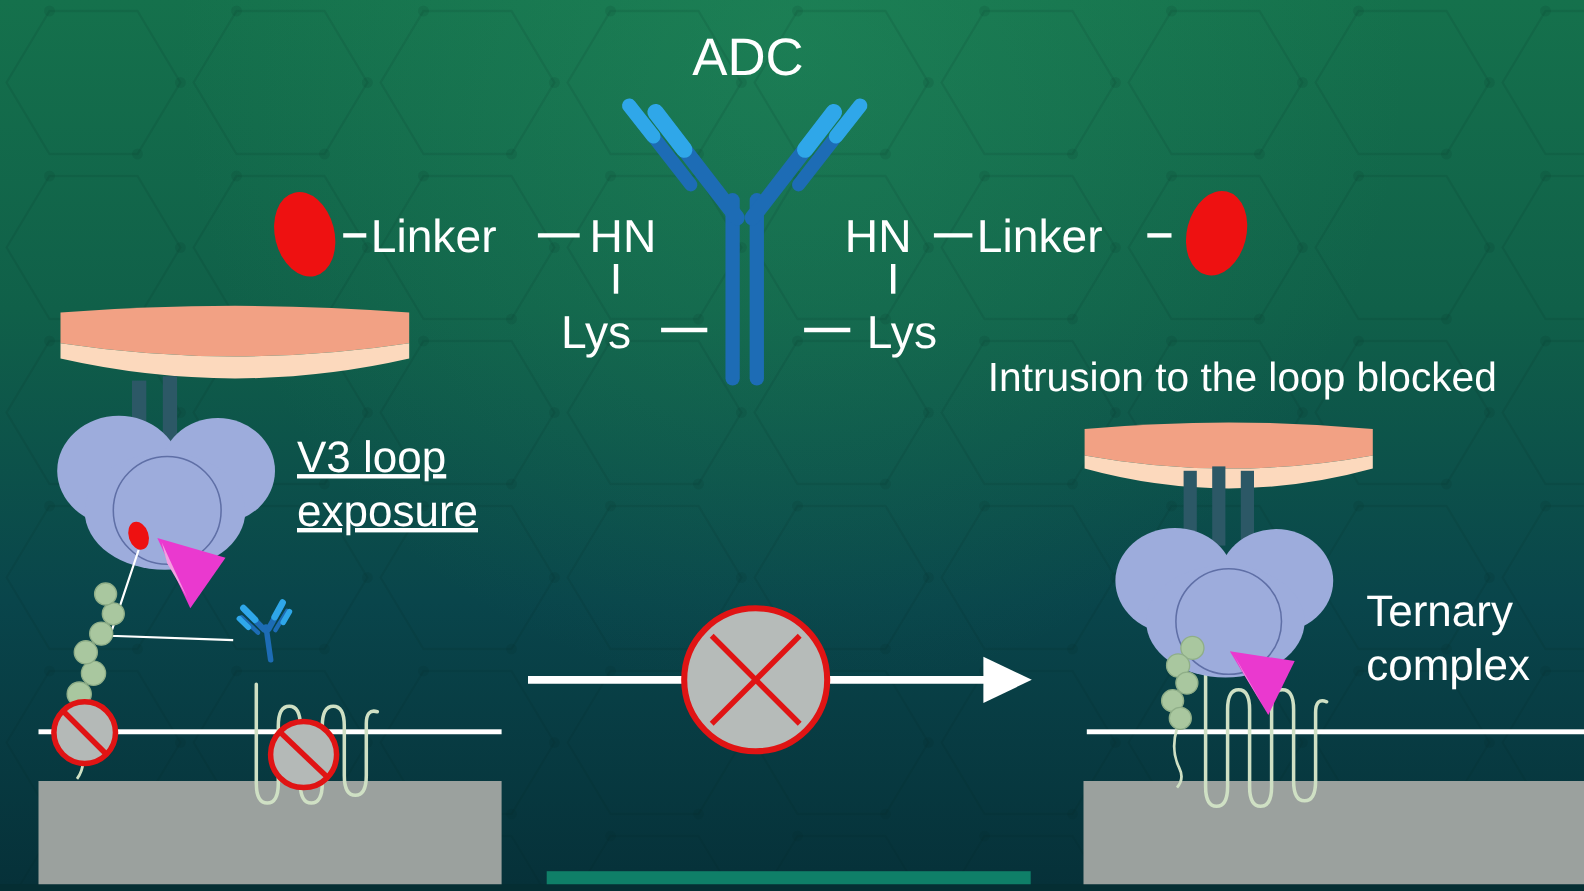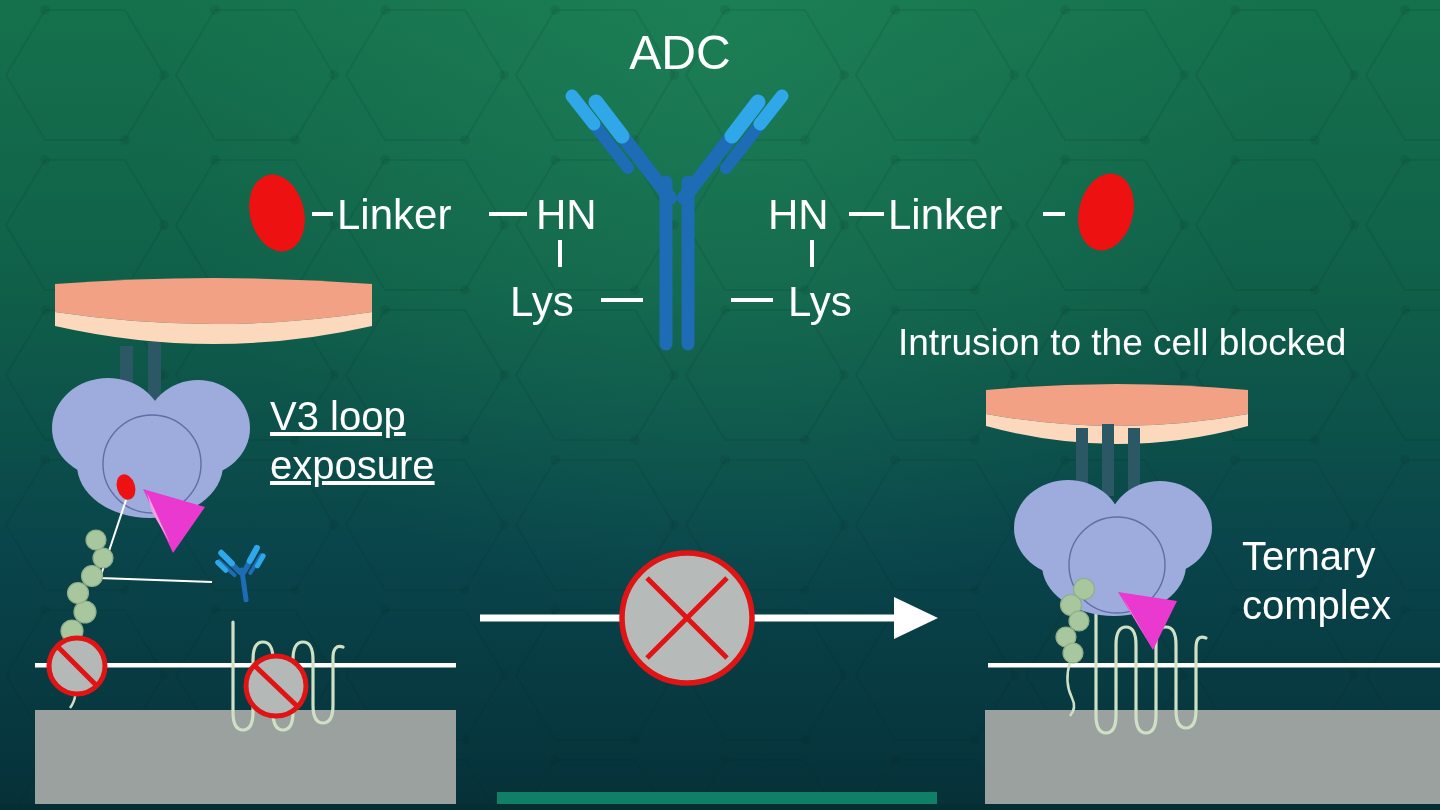--- a/index.html
+++ b/index.html
@@ -189,15 +189,15 @@
 
   <div class="label t-linker-left">Linker</div>
   <div class="label t-hn-left">HN</div>
   <div class="label t-lys-left">Lys</div>
 
   <div class="label t-hn-right">HN</div>
   <div class="label t-linker-right">Linker</div>
   <div class="label t-lys-right">Lys</div>
 
   <div class="label t-v3">V3 loop exposure</div>
-  <div class="label t-intrusion">Intrusion to the cell blocked</div>
+  <div class="label t-intrusion">Intrusion to the loop blocked</div>
   <div class="label t-ternary">Ternary complex</div>
 </div>
 
 </body></html>

